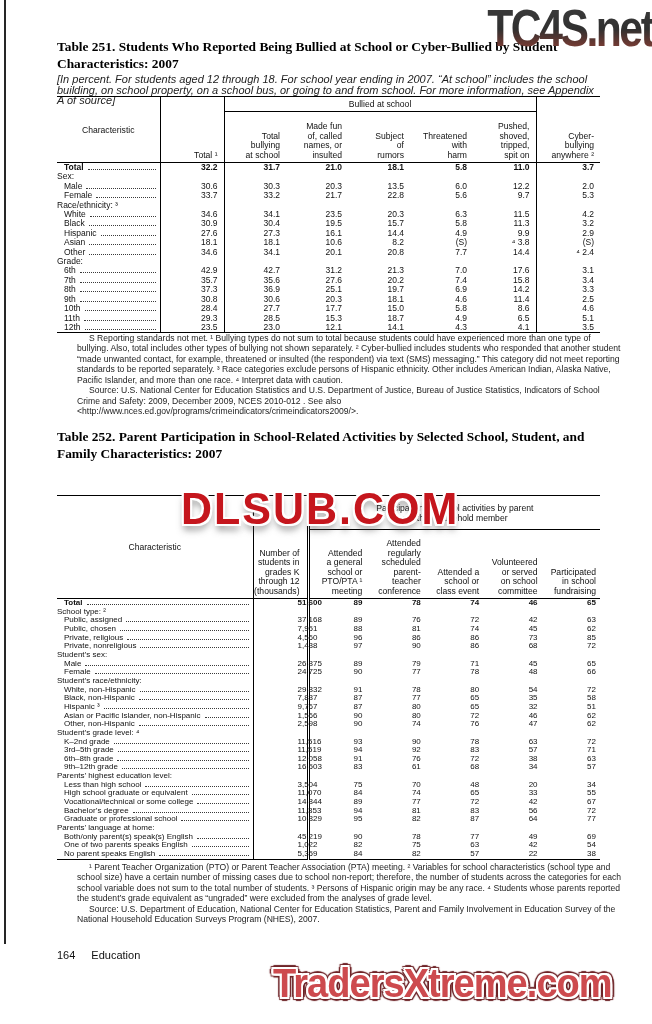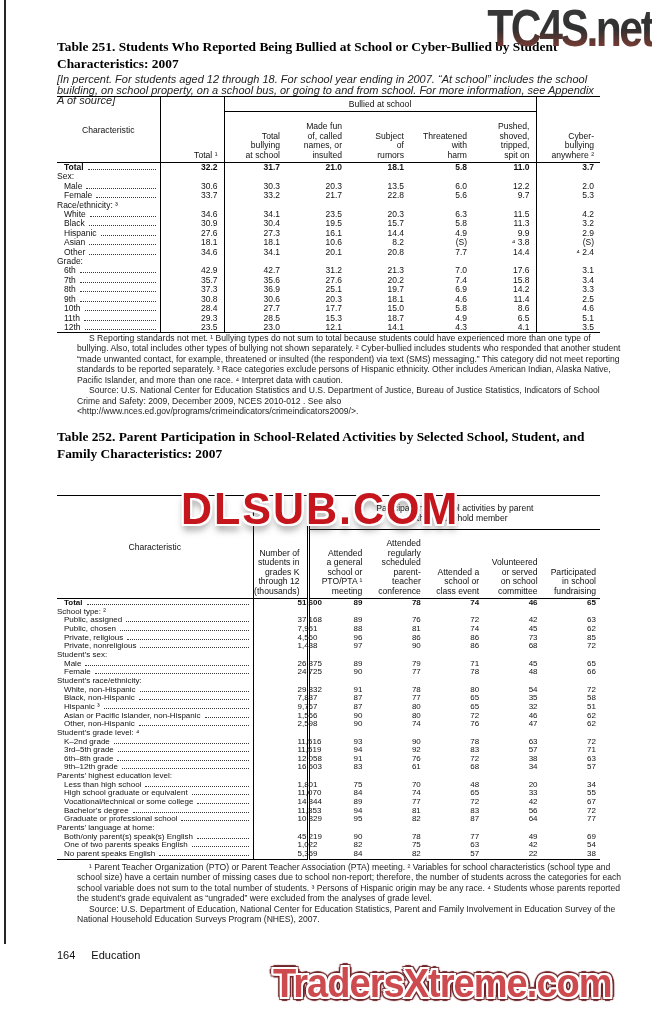--- a/index.html
+++ b/index.html
@@ -760,21 +760,21 @@
           <td class="c-v c-v4"></td>
           <td class="c-v c-v5"></td>
         </tr>
         <tr class="r-item">
           <td class="c-label">
             <div class="lblwrap">
               <span class="lbl">Less than high school</span>
               <span class="leader"></span>
             </div>
           </td>
-          <td class="c-v c-v0">1,801</td>
+          <td class="c-v c-v0">3,504</td>
           <td class="c-v c-v1">75</td>
           <td class="c-v c-v2">70</td>
           <td class="c-v c-v3">48</td>
           <td class="c-v c-v4">20</td>
           <td class="c-v c-v5">34</td>
         </tr>
         <tr class="r-item">
           <td class="c-label">
             <div class="lblwrap">
               <span class="lbl">High school graduate or equivalent</span>

